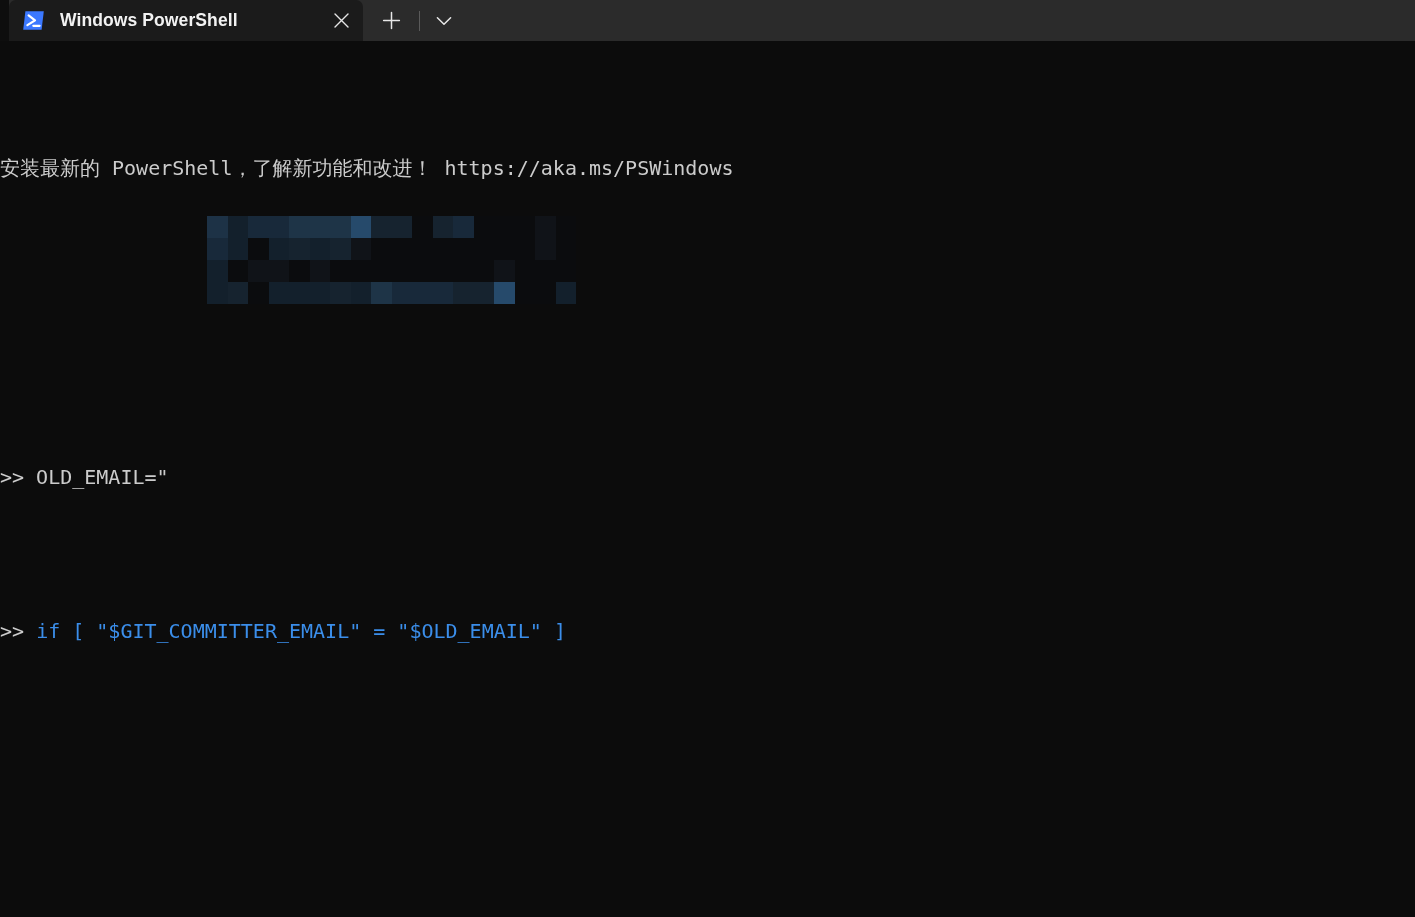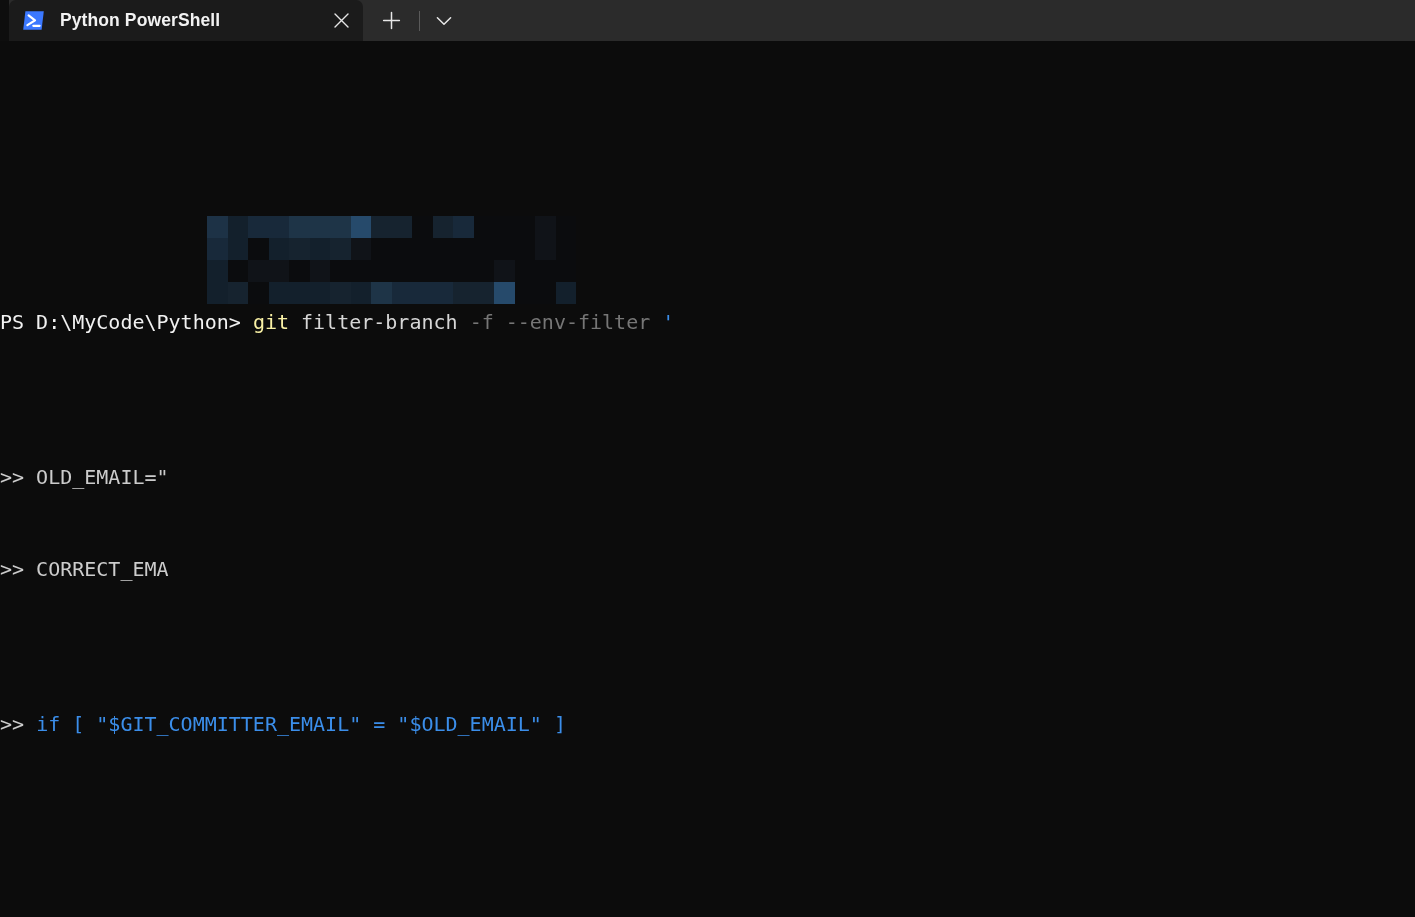--- a/index.html
+++ b/index.html
@@ -144,21 +144,21 @@
   <div id="titlebar-leftedge"></div>
 
   <div id="tab">
     <span id="tab-icon">
       <svg width="25" height="25" viewBox="0 0 25 25">
         <path d="M4.4 3.2 H22.8 L20.6 21.8 H2.2 Z" fill="#3b78ff"></path>
         <path d="M7.6 7.4 L14.0 12.3 L6.4 17.2" fill="none" stroke="#ffffff" stroke-width="2.2" stroke-linecap="round" stroke-linejoin="round"></path>
         <path d="M12.3 17.8 H18.6" fill="none" stroke="#ffffff" stroke-width="2.2" stroke-linecap="round"></path>
       </svg>
     </span>
-    <span id="tab-title">Python PowerShell</span>
+    <span id="tab-title">Windows PowerShell</span>
     <span id="tab-close">
       <svg width="17" height="17" viewBox="0 0 17 17">
         <path d="M2 2 L15 15 M15 2 L2 15" stroke="#e6e6e6" stroke-width="1.4" fill="none" stroke-linecap="round"></path>
       </svg>
     </span>
   </div>
 
   <div id="newtab-group">
     <span id="newtab-btn">
       <svg width="19" height="19" viewBox="0 0 19 19">
@@ -172,28 +172,27 @@
       </svg>
     </span>
   </div>
 
   <div id="titlebar-drag"></div>
 </div>
 
 <div id="terminal">
   <div id="screen">
 
+    <div class="row c-white">安装最新的 PowerShell，了解新功能和改进！ https://aka.ms/PSWindows</div>
     <div class="blank"></div>
 
     
-    <div class="row"><span class="c-bright">PS D:\MyCode\Python&gt; </span><span class="c-yellow">git</span><span class="c-cmd"> filter-branch </span><span class="c-gray">-f --env-filter</span><span class="c-blue"> '</span></div>
 
     
     <div class="row"><span class="c-white">&gt;&gt; OLD_EMAIL="</span></div>
-    <div class="row"><span class="c-white">&gt;&gt; CORRECT_EMA</span></div>
 
     
     <div class="row"><span class="c-white">&gt;&gt; </span><span class="c-blue">if [ "$GIT_COMMITTER_EMAIL" = "$OLD_EMAIL" ]</span></div>
     
     
     
     
     
     
     

